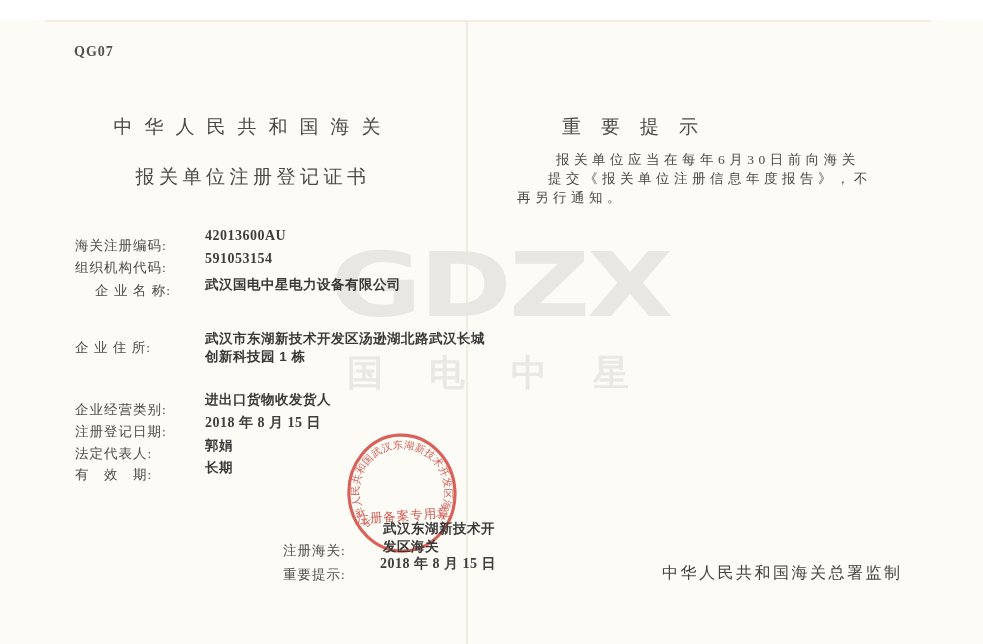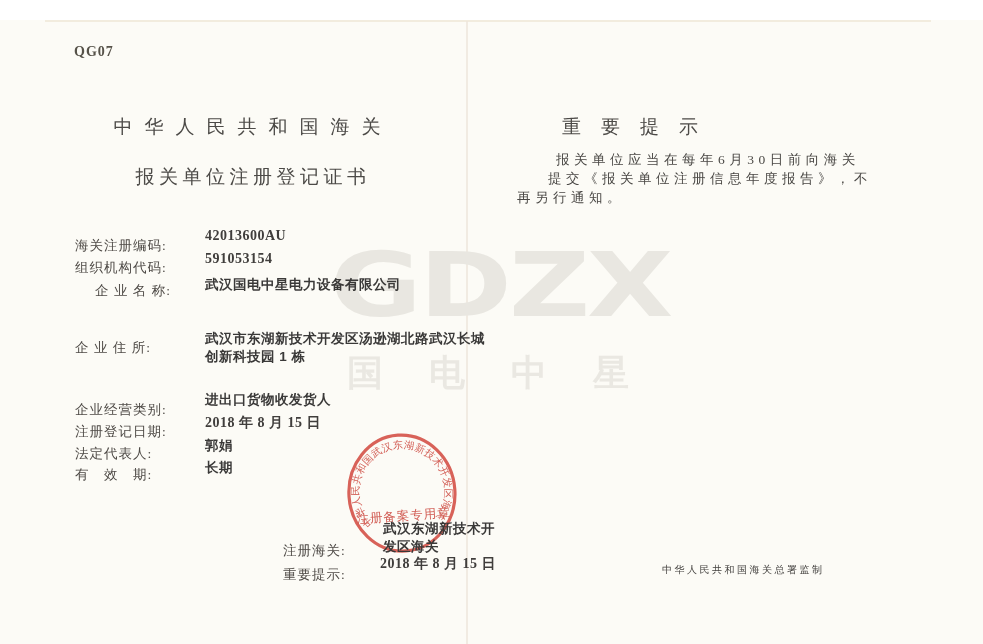--- a/index.html
+++ b/index.html
@@ -55,21 +55,21 @@
   .l6 { top:423px; } .v6 { top:414px; }
   .l7 { top:445px; } .v7 { top:437px; }
   .l8 { top:466px; } .v8 { top:459px; }
 
   .l9  { left:283px; top:542px; }
   .v9a { left:383px; top:520px; z-index:6; }
   .v9b { left:383px; top:538px; z-index:6; }
   .l10 { left:283px; top:566px; }
   .v10 { left:380px; top:555px; }
 
-  .footer { position:absolute; left:662px; top:563px; font-size:10px; letter-spacing:2.5px; color:#454340; z-index:5; }
+  .footer { position:absolute; left:662px; top:563px; font-size:16px; letter-spacing:2.5px; color:#454340; z-index:5; }
 
   .seal { position:absolute; left:338px; top:424px; width:130px; height:140px;
           z-index:3; transform:rotate(-4deg); opacity:.92; }
 </style>
 </head>
 <body>
 
 <div class="canvas">
 
   <div class="top-band"></div>

